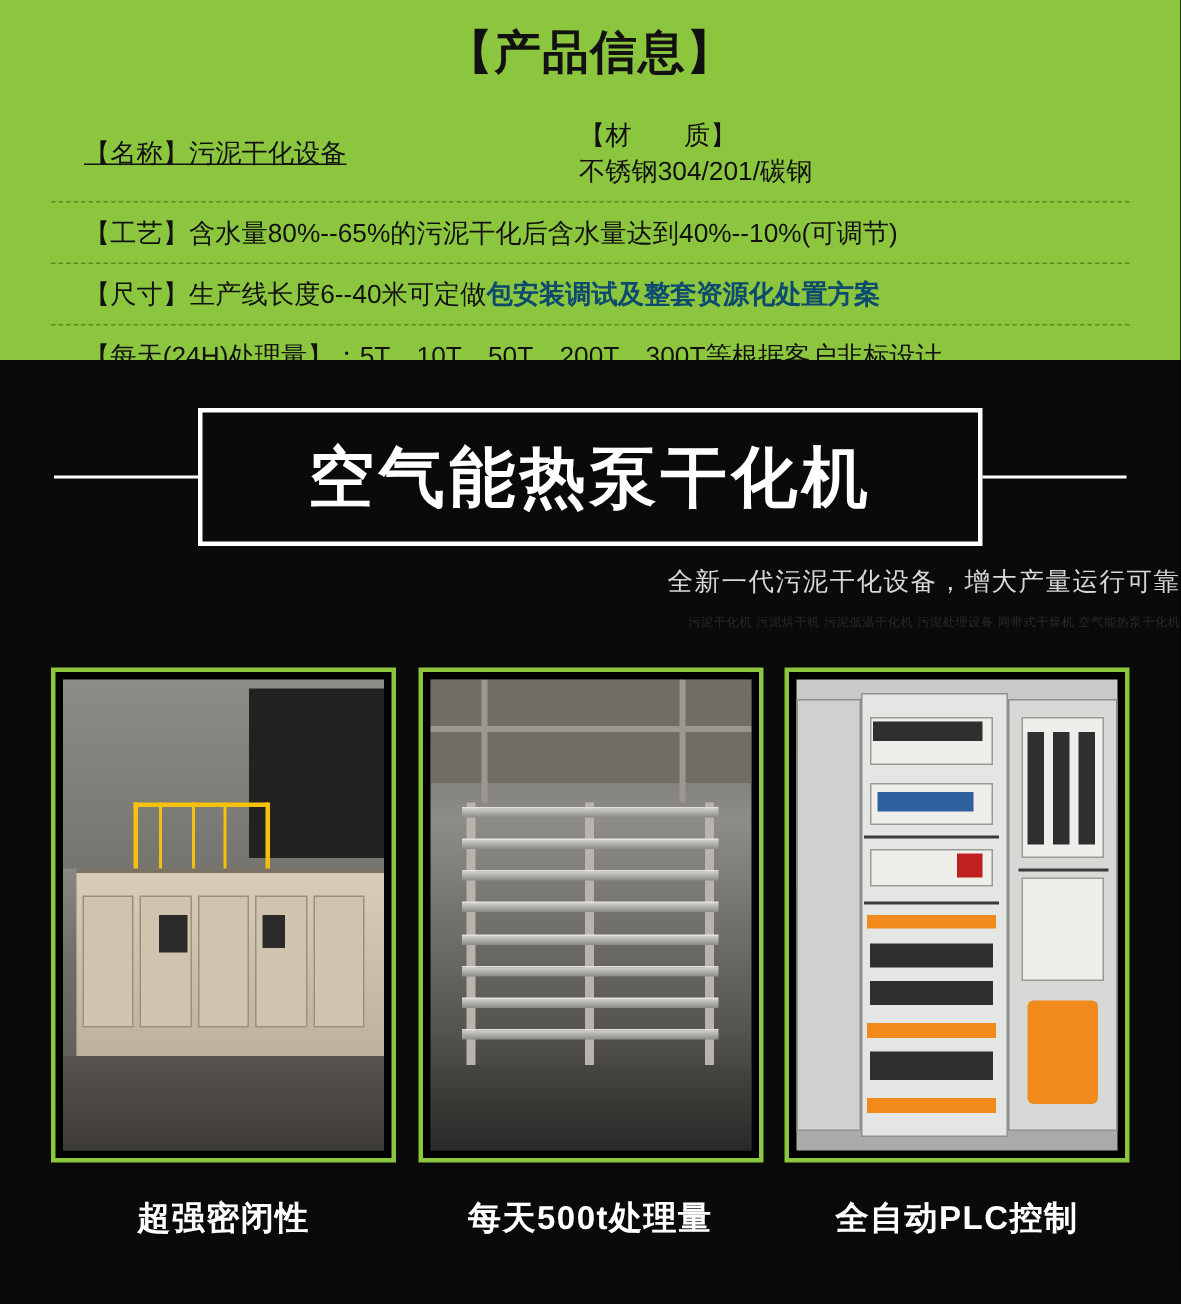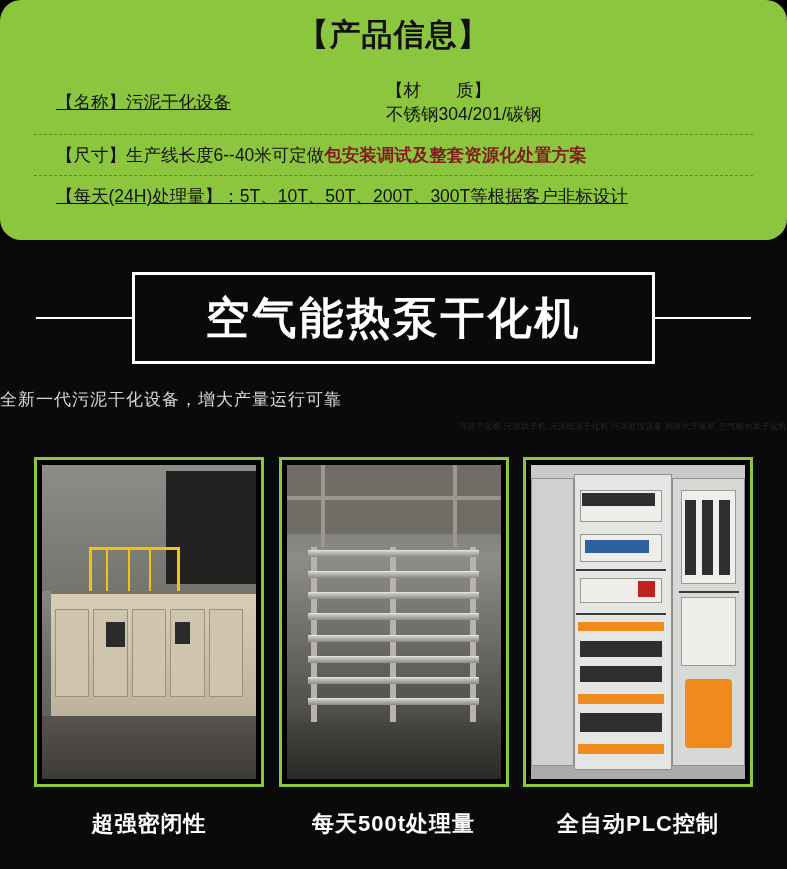--- a/index.html
+++ b/index.html
@@ -11,21 +11,20 @@
     overflow: hidden;
   }
   .page { width: 787px; height: 869px; position: relative; }
 
   
   .info-panel {
     background: #8cc63f;
     padding: 14px 0 18px 0;
     height: 240px;
     position: relative;
-    border-radius: 21px;
   }
   .info-title {
     text-align: center;
     font-size: 31px;
     font-weight: bold;
     color: #111;
     letter-spacing: 1px;
     margin-bottom: 14px;
   }
   .info-rows {
@@ -39,21 +38,21 @@
     white-space: nowrap;
     display: flex;
     align-items: center;
   }
   .info-row:last-child { border-bottom: none; text-decoration: underline; }
   .lbl { font-weight: normal; }
   .val { font-weight: normal; }
   .row-two-col { justify-content: flex-start; }
   .col-a { width: 330px; display: flex; text-decoration: underline; }
   .col-b { display: flex; flex-direction: column; }
-  .red { color: #7f1d1d; font-weight: bold; }
+  .red { color: #0c4a6e; font-weight: bold; }
 
   
   .dark {
     background: #0a0a0a;
     height: 629px;
     position: relative;
     padding-top: 22px;
   }
   .headline-wrap {
     position: relative;
@@ -79,24 +78,24 @@
     align-items: center;
     justify-content: center;
   }
   .headline {
     font-size: 44px;
     font-weight: bold;
     color: #ffffff;
     letter-spacing: 3px;
   }
   .subline {
-    text-align: left;
+    text-align: right;
     color: #d8d8d8;
     font-size: 17px;
-    margin-top: 16px;
+    margin-top: 4px;
     letter-spacing: 1px;
   }
   .watermark {
     text-align: right;
     color: #2a2a2a;
     font-size: 8px;
     margin-top: 10px;
     letter-spacing: 0.5px;
     height: 24px;
     line-height: 12px;
@@ -183,20 +182,24 @@
         <span class="col-a">
           <span class="lbl">【名称】</span>
           <span class="val">污泥干化设备</span>
         </span>
         <span class="col-b">
           <span class="lbl">【材　　质】</span>
           <span class="val">不锈钢304/201/碳钢</span>
         </span>
       </div>
 
+      <div class="info-row">
+        <span class="lbl">【工艺】</span>
+        <span class="val">含水量80%--65%的污泥干化后含水量达到40%--10%(可调节)</span>
+      </div>
 
       <div class="info-row">
         <span class="lbl">【尺寸】</span>
         <span class="val">生产线长度6--40米可定做</span>
         <span class="red">包安装调试及整套资源化处置方案</span>
       </div>
 
       <div class="info-row">
         <span class="lbl">【每天(24H)处理量】</span>
         <span class="val">：5T、10T、50T、200T、300T等根据客户非标设计</span>

